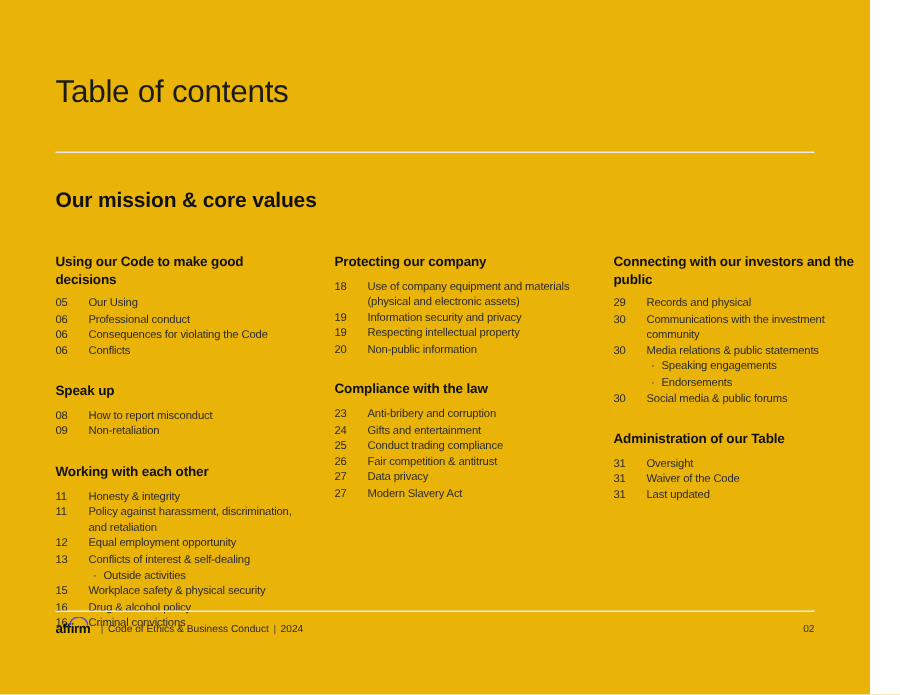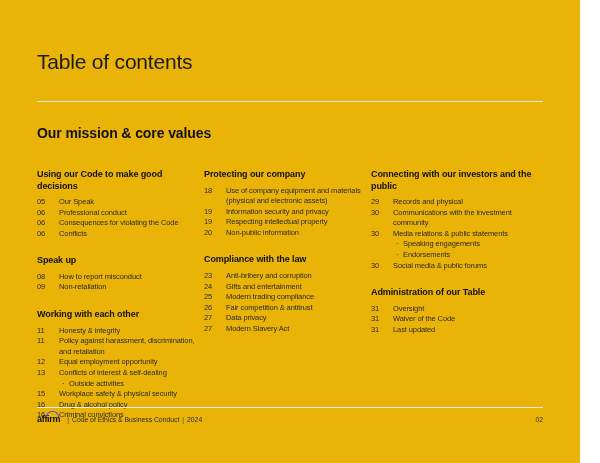--- a/index.html
+++ b/index.html
@@ -11,21 +11,21 @@
   }
   .content { padding:0 37px; }
   .doc-title {
     padding-top:50px; font-size:21px; font-weight:400; letter-spacing:-0.2px;
     color:#1b1b1b;
   }
   .title-divider { border-top:1px solid #e8e8e8; margin-top:27px; }
   .mission-heading {
     margin-top:23px; font-size:14px; font-weight:700; color:#111; letter-spacing:-0.1px;
   }
-  .toc-columns { display:flex; gap:0; margin-top:28px; }
+  .toc-columns { display:flex; gap:19px; margin-top:28px; }
   .col { width:167px; flex:none; }
   .section { margin-bottom:16px; }
   .section-heading {
     font-size:9px; font-weight:700; line-height:11.5px; color:#111;
     letter-spacing:-0.1px; margin-bottom:5px;
   }
   .item {
     display:flex; font-size:7.5px; line-height:10.6px; color:#2b2b2b;
     letter-spacing:-0.1px;
   }
@@ -55,21 +55,21 @@
   <div class="content">
     <div class="doc-title">Table of contents</div>
     <div class="title-divider"></div>
     <div class="mission-heading">Our mission &amp; core values</div>
     <div class="toc-columns">
         <div class="col">
           <div class="section">
             <div class="section-heading">Using our Code to make good decisions</div>
             <div class="item">
               <span class="num">05</span>
-              <span class="label">Our Speak</span>
+              <span class="label">Our Using</span>
             </div>
             <div class="item">
               <span class="num">06</span>
               <span class="label">Professional conduct</span>
             </div>
             <div class="item">
               <span class="num">06</span>
               <span class="label">Consequences for violating the Code</span>
             </div>
             <div class="item">
@@ -149,21 +149,21 @@
             <div class="item">
               <span class="num">23</span>
               <span class="label">Anti-bribery and corruption</span>
             </div>
             <div class="item">
               <span class="num">24</span>
               <span class="label">Gifts and entertainment</span>
             </div>
             <div class="item">
               <span class="num">25</span>
-              <span class="label">Modern trading compliance</span>
+              <span class="label">Conduct trading compliance</span>
             </div>
             <div class="item">
               <span class="num">26</span>
               <span class="label">Fair competition &amp; antitrust</span>
             </div>
             <div class="item">
               <span class="num">27</span>
               <span class="label">Data privacy</span>
             </div>
             <div class="item">

